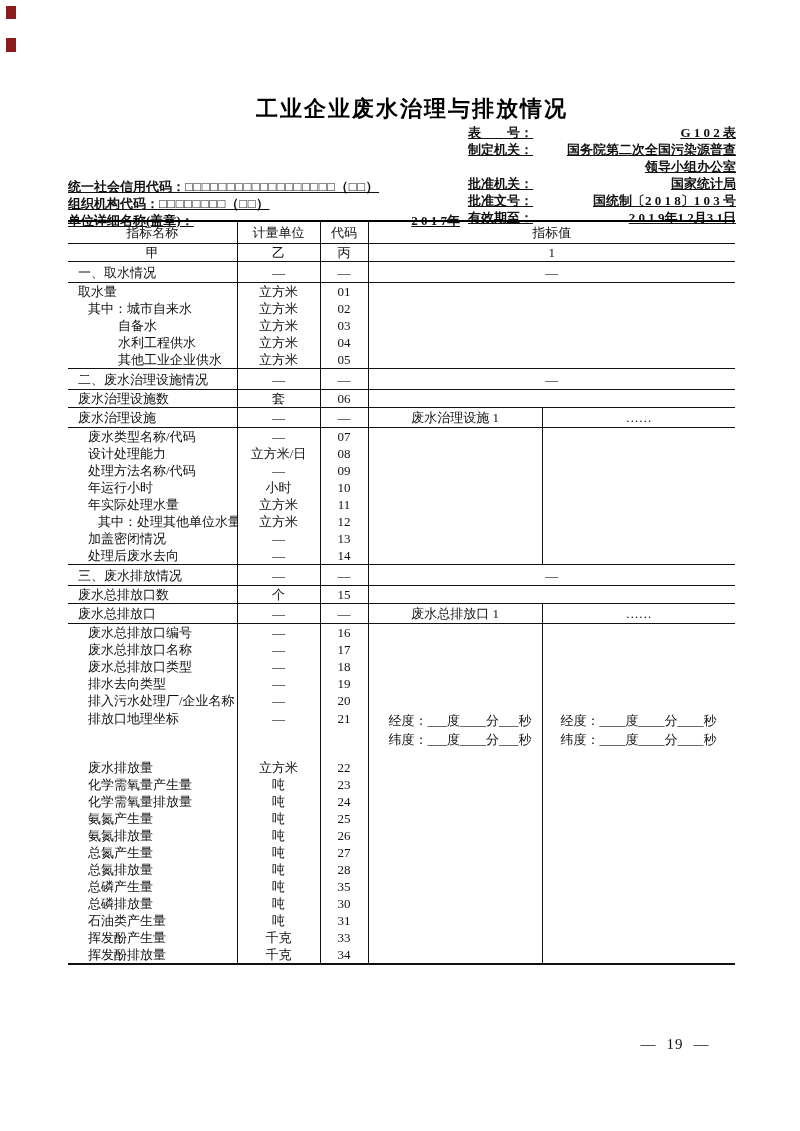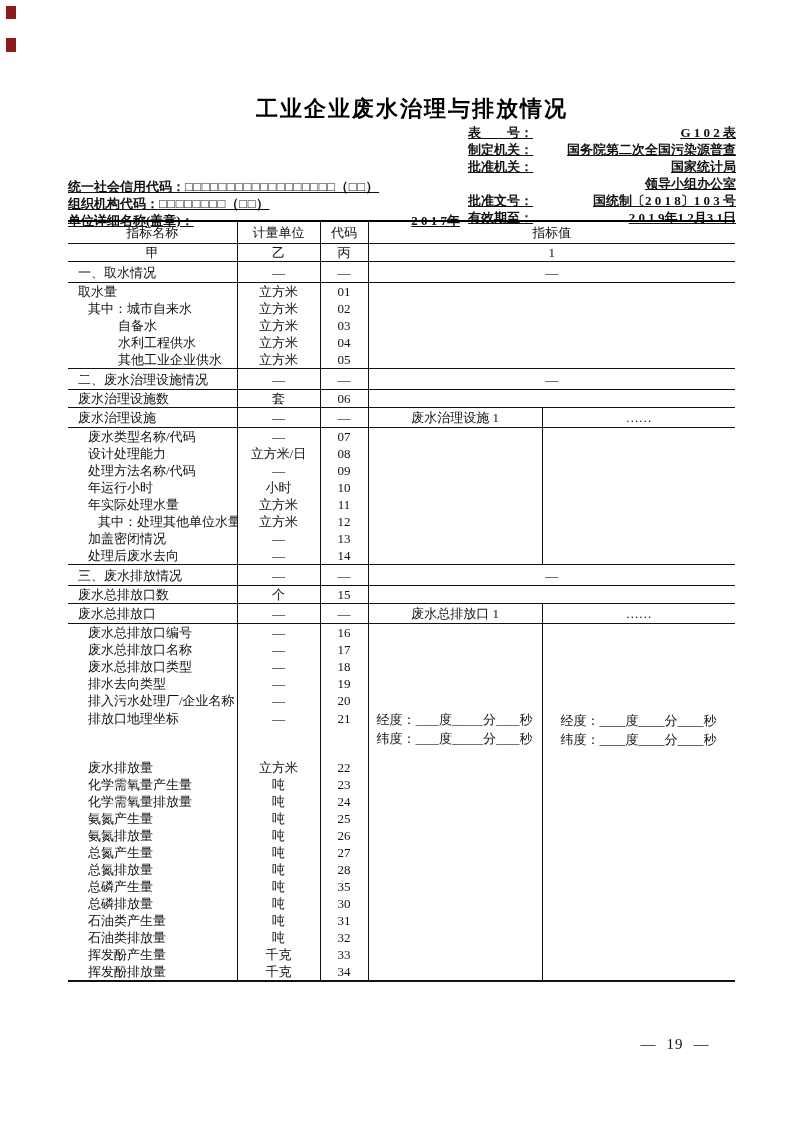--- a/index.html
+++ b/index.html
@@ -30,21 +30,21 @@
   td.center{text-align:center;}
   td.c1{text-align:left;}
   td.c1.ind0{padding-left:10px;}
   td.c1.ind1{padding-left:20px;}
   td.c1.ind2{padding-left:30px;}
   td.c1.ind3{padding-left:50px;}
   tr.r-sec td{border-top:1px solid #111;border-bottom:1px solid #111;height:20px;}
   tr.r-sub td{border-top:1px solid #111;border-bottom:1px solid #111;height:19px;}
   tr.r-coords td{height:48px;vertical-align:top;padding-top:2px;margin-top:28px;}
   tr.r-coords td .cline{line-height:19px;}
-  tr.r-coords td.c4a{padding-left:8px;font-family:Liberation Mono, monospace;}
+  tr.r-coords td.c4a{padding-left:20px;}
   tr.r-coords td.c4b{padding-left:18px;}
   .page-number{position:absolute;left:615px;top:1036px;width:120px;text-align:center;
         font-size:15px;letter-spacing:1px;}
   .page-number .dash{margin:0 10px;}
 </style>
 </head>
 <body>
 
 <div class="page">
 
@@ -56,26 +56,26 @@
   <div class="meta meta-right">
     <div class="mrow">
       <span>表　　号：</span>
       <span>G 1 0 2 表</span>
     </div>
     <div class="mrow">
       <span>制定机关：</span>
       <span>国务院第二次全国污染源普查</span>
     </div>
     <div class="mrow">
+      <span></span>
+      <span>领导小组办公室</span>
+    </div>
+    <div class="mrow">
       <span>批准机关：</span>
       <span>国家统计局</span>
-    </div>
-    <div class="mrow">
-      <span></span>
-      <span>领导小组办公室</span>
     </div>
     <div class="mrow">
       <span>批准文号：</span>
       <span>国统制〔2 0 1 8〕1 0 3 号</span>
     </div>
     <div class="mrow">
       <span>有效期至：</span>
       <span>2 0 1 9年1 2月3 1日</span>
     </div>
   </div>
@@ -360,27 +360,20 @@
           <td class="c4b split"></td>
         </tr>
         <tr class="r-item">
           <td class="c1 ind1">石油类产生量</td>
           <td class="c2">吨</td>
           <td class="c3">31</td>
           <td class="c4a"></td>
           <td class="c4b split"></td>
         </tr>
         <tr class="r-item">
-          <td class="c1 ind1">石油类排放量</td>
-          <td class="c2">吨</td>
-          <td class="c3">32</td>
-          <td class="c4a"></td>
-          <td class="c4b split"></td>
-        </tr>
-        <tr class="r-item">
           <td class="c1 ind1">挥发酚产生量</td>
           <td class="c2">千克</td>
           <td class="c3">33</td>
           <td class="c4a"></td>
           <td class="c4b split"></td>
         </tr>
         <tr class="r-item">
           <td class="c1 ind1">挥发酚排放量</td>
           <td class="c2">千克</td>
           <td class="c3">34</td>

